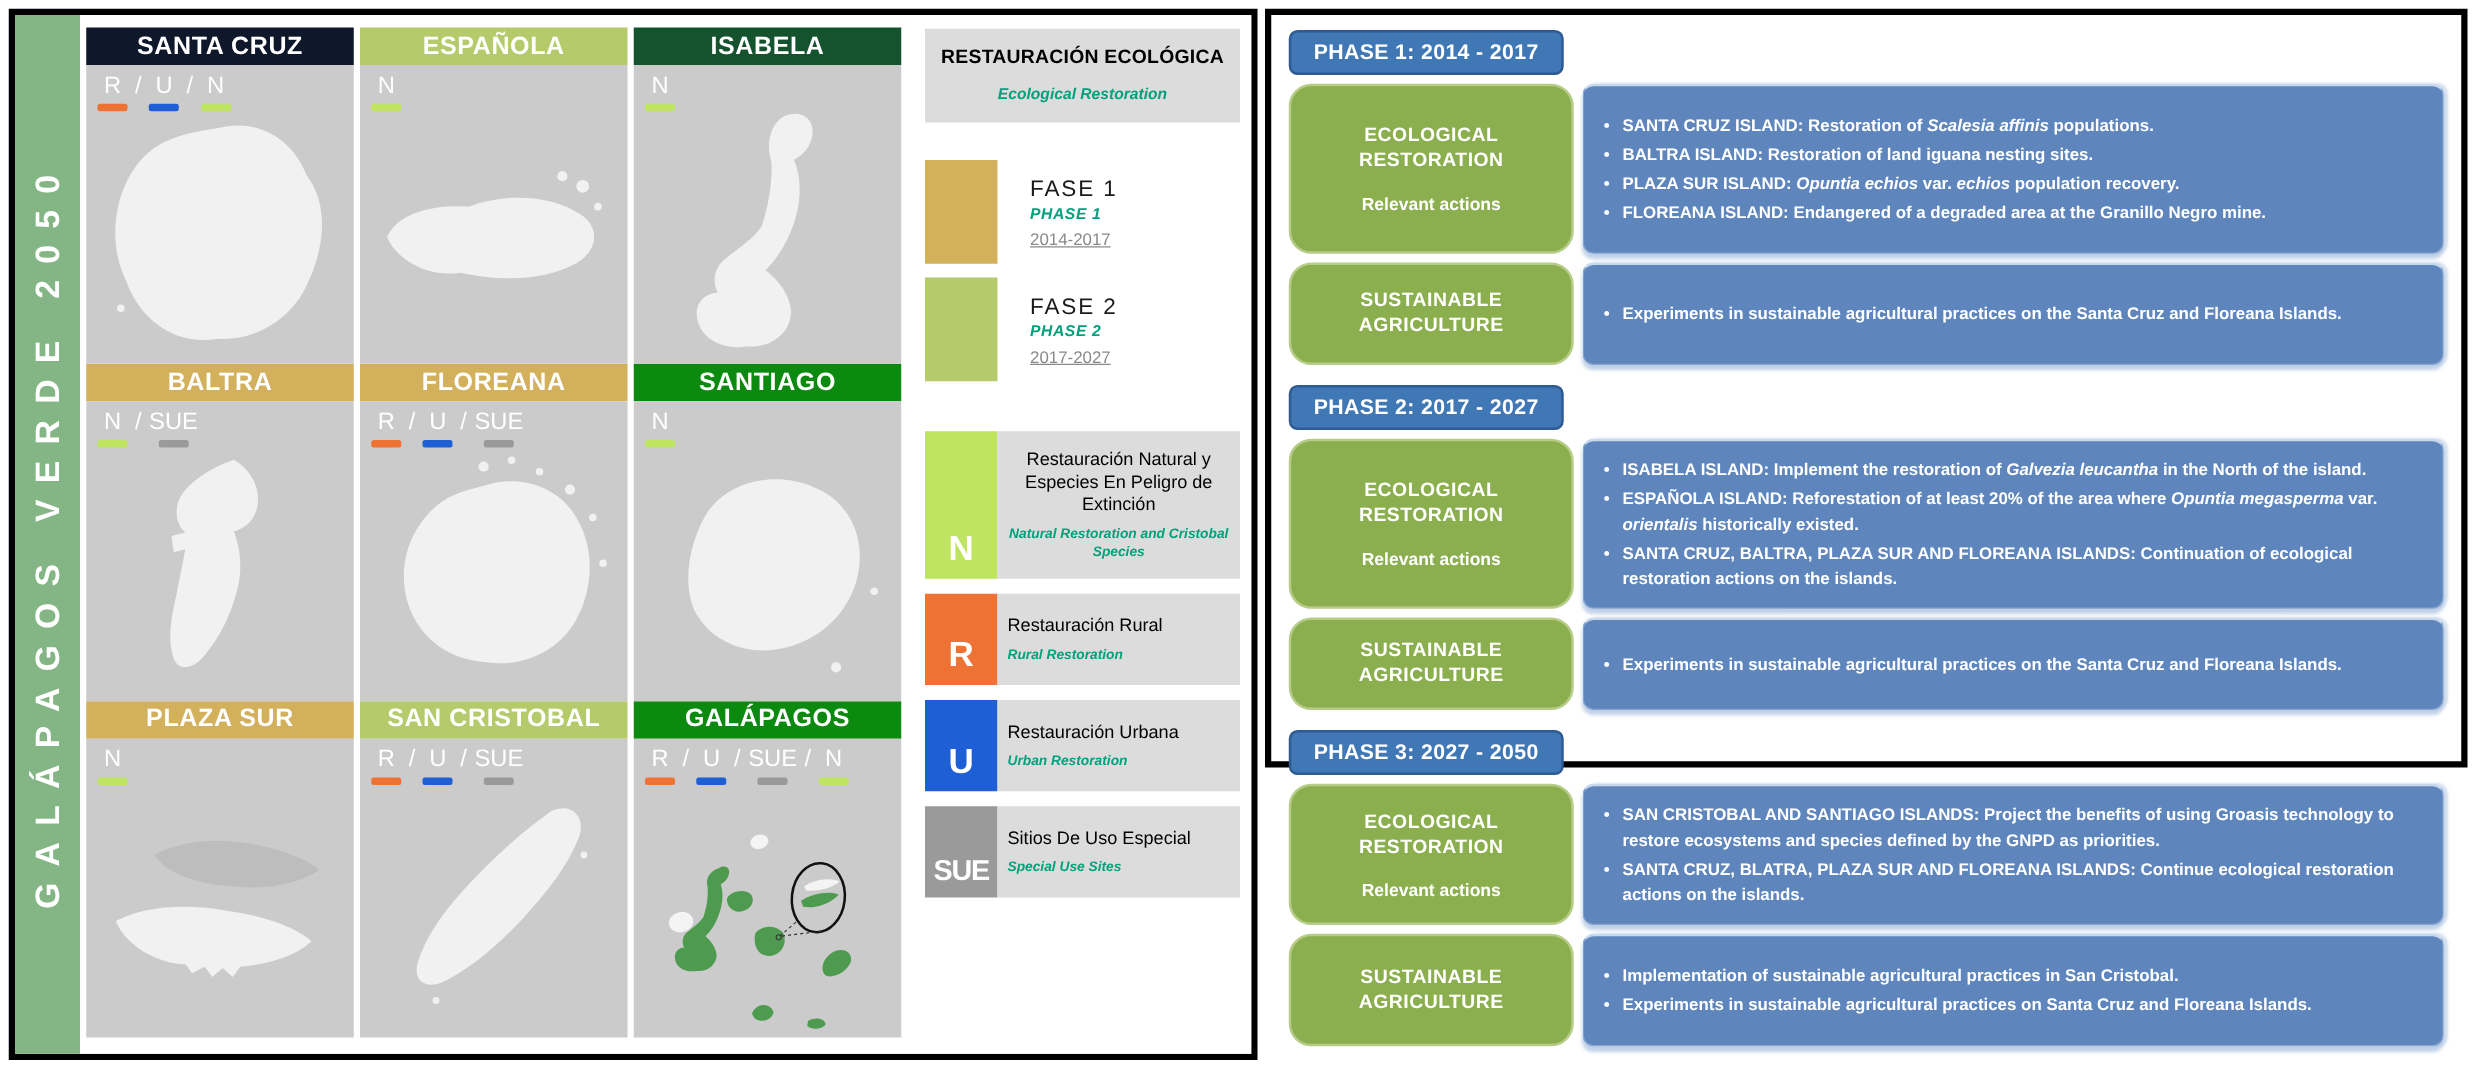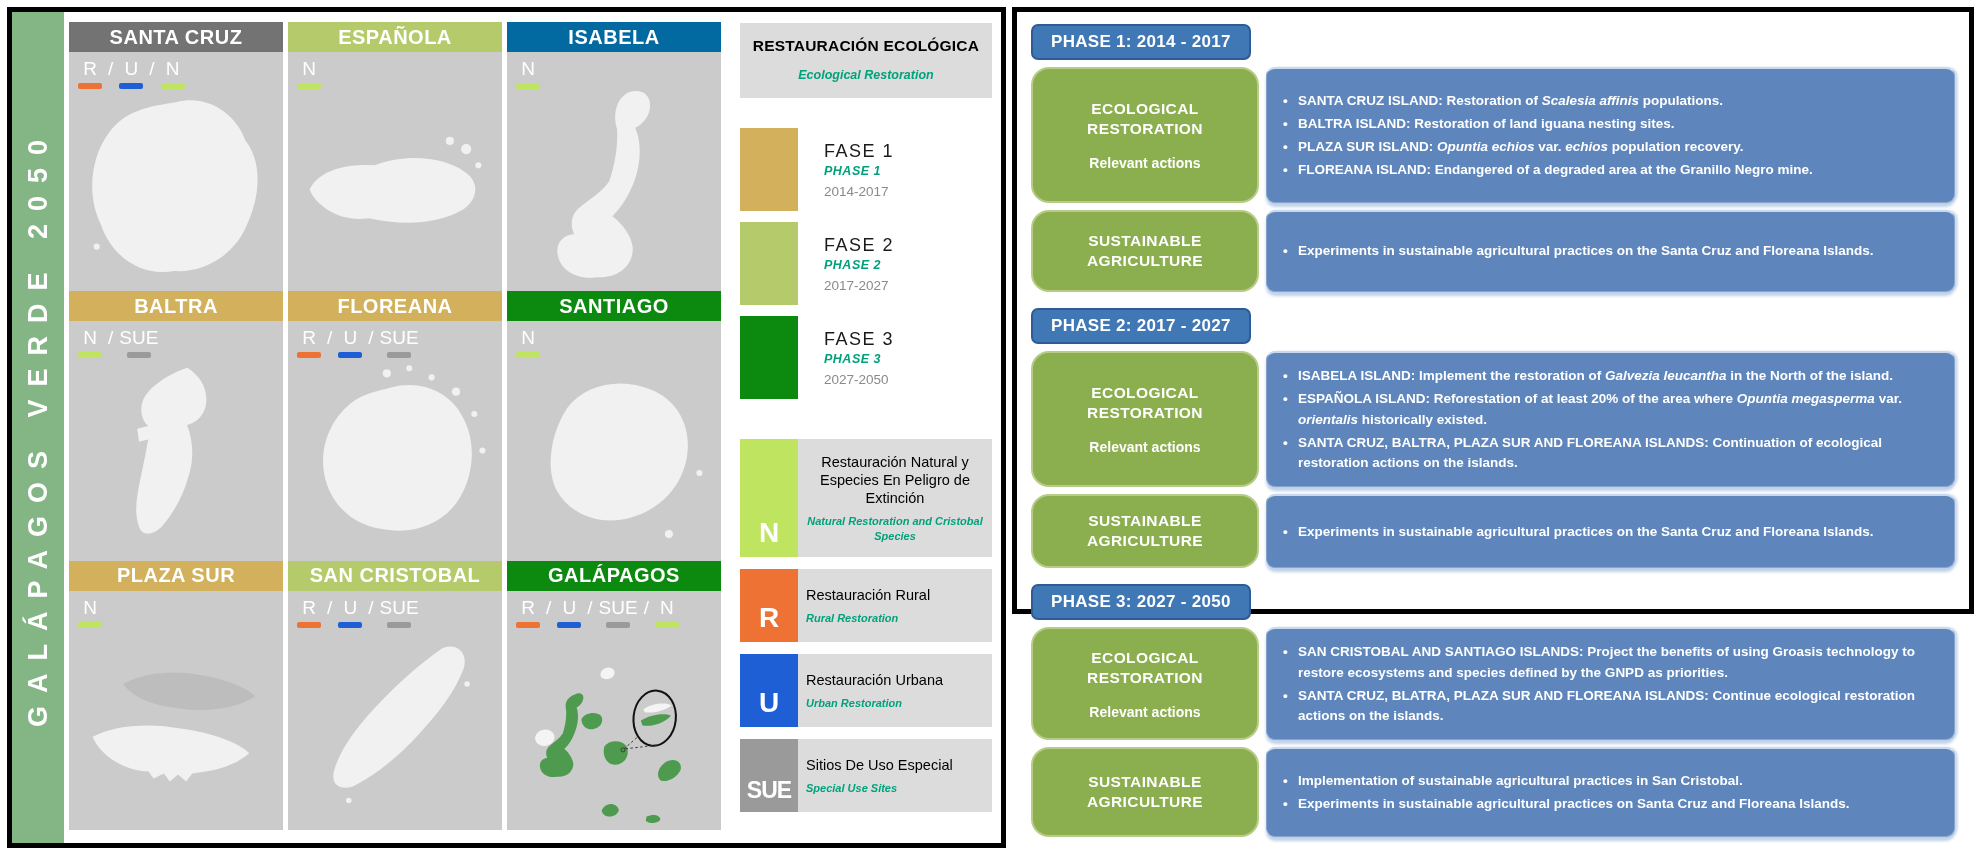--- a/index.html
+++ b/index.html
@@ -29,21 +29,21 @@
   .legend { width:272px; flex:none; padding:11px 9px 12px 11px; display:flex; flex-direction:column; background:#fff; }
   .legend-title-box { background:#DCDCDC; text-align:center; padding:14px 4px 16px; }
   .legend-title { font-size:15.5px; font-weight:bold; color:#000; letter-spacing:0.2px; }
   .legend-subtitle { margin-top:13px; font-size:12.5px; color:#00A27C; font-style:italic; font-weight:bold; }
   .legend-phases { margin-top:30px; display:flex; flex-direction:column; row-gap:11px; }
   .phase-row { display:flex; height:83px; }
   .phase-swatch { width:58px; height:100%; flex:none; }
   .phase-text { padding-left:26px; display:flex; flex-direction:column; justify-content:center; }
   .phase-label { font-size:18px; color:#1a1a1a; letter-spacing:1.5px; }
   .phase-label-en { font-size:12.5px; color:#00A27C; font-style:italic; font-weight:bold; margin-top:2px; letter-spacing:0.5px; }
-  .phase-years { font-size:13.5px; color:#8A8A8A; margin-top:6px; }
+  .phase-years { font-size:13.5px; color:#8A8A8A; margin-top:6px;text-decoration:underline; }
   .legend-codes { margin-top:40px; display:flex; flex-direction:column; row-gap:12px; }
   .code-row { display:flex; min-height:73px; }
   .code-row.tall { min-height:118px; }
   .code-swatch { width:58px; flex:none; display:flex; align-items:flex-end; justify-content:center;
                  color:#fff; font-weight:bold; font-size:28px; padding-bottom:8px; }
   .code-swatch.small { font-size:23px; letter-spacing:-1px; }
   .code-label-box { flex:1; background:#DCDCDC; display:flex; flex-direction:column; align-items:flex-start;
                     justify-content:center; text-align:center; padding:6px 8px; }
   .code-label { font-size:14.5px; color:#000; line-height:1.25; }
   .code-label-en { font-size:11px; color:#00A27C; font-style:italic; font-weight:bold; margin-top:7px; line-height:1.3; }
@@ -76,21 +76,21 @@
 
 <div class="canvas">
 
   <div class="panel" id="left-panel">
     <div class="sidebar">
       <div class="sidebar-text">GALÁPAGOS VERDE 2050</div>
     </div>
 
     <div class="grid-wrap">
         <div class="cell">
-          <div class="cell-header" style="background: #737373;">SANTA CRUZ</div>
+          <div class="cell-header" style="background: #0f172a;">SANTA CRUZ</div>
           <div class="cell-body">
             <div class="codes">
               <span class="code-group">
                 <span>R</span>
                 <span class="code-chip" style="background: rgb(237, 114, 51);"></span>
               </span>
               <span class="code-sep">/</span>
               <span class="code-group">
                 <span>U</span>
                 <span class="code-chip" style="background: rgb(30, 95, 214);"></span>
@@ -118,21 +118,21 @@
             </div>
             <svg viewBox="0 0 200 200" preserveAspectRatio="xMidYMid meet" class="island-svg">
               <path fill="#F1F1F1" d="M16,104 C24,86 50,78 80,80 C112,68 148,72 168,86 C184,96 182,114 166,124 C138,140 102,138 74,132 C48,136 24,122 16,104 Z"></path>
               <circle fill="#F1F1F1" cx="154" cy="56" r="4"></circle>
               <circle fill="#F1F1F1" cx="170" cy="64" r="5"></circle>
               <circle fill="#F1F1F1" cx="182" cy="80" r="3"></circle>
             </svg>
           </div>
         </div>
         <div class="cell">
-          <div class="cell-header" style="background: #0369a1;">ISABELA</div>
+          <div class="cell-header" style="background: #14532d;">ISABELA</div>
           <div class="cell-body">
             <div class="codes">
               <span class="code-group">
                 <span>N</span>
                 <span class="code-chip" style="background: rgb(191, 228, 95);"></span>
               </span>
             </div>
             <svg viewBox="0 0 200 260" preserveAspectRatio="xMidYMid meet" class="island-svg">
               <path fill="#F1F1F1" d="M116,12 C132,4 148,12 146,30 C145,42 136,52 127,56 C136,76 134,102 126,124 C119,143 109,158 98,169 C111,179 122,193 124,209 C125,233 104,249 78,247 C53,251 31,238 28,218 C25,202 37,192 49,192 C43,180 46,166 56,158 C70,146 85,138 94,124 C101,104 105,80 104,58 C98,40 103,20 116,12 Z"></path>
             </svg>
@@ -304,28 +304,20 @@
             </div>
           </div>
           <div class="phase-row">
             <div class="phase-swatch" style="background: rgb(181, 203, 107);"></div>
             <div class="phase-text">
               <div class="phase-label">FASE 2</div>
               <div class="phase-label-en">PHASE 2</div>
               <div class="phase-years">2017-2027</div>
             </div>
           </div>
-          <div class="phase-row">
-            <div class="phase-swatch" style="background: rgb(12, 138, 16);"></div>
-            <div class="phase-text">
-              <div class="phase-label">FASE 3</div>
-              <div class="phase-label-en">PHASE 3</div>
-              <div class="phase-years">2027-2050</div>
-            </div>
-          </div>
         </div>
       <div class="legend-codes">
           <div class="code-row tall">
             <div class="code-swatch" style="background: rgb(191, 228, 95);">N</div>
             <div class="code-label-box">
               <div class="code-label">Restauración Natural y Especies En Peligro de Extinción</div>
               <div class="code-label-en">Natural Restoration and Cristobal Species</div>
             </div>
           </div>
           <div class="code-row">

